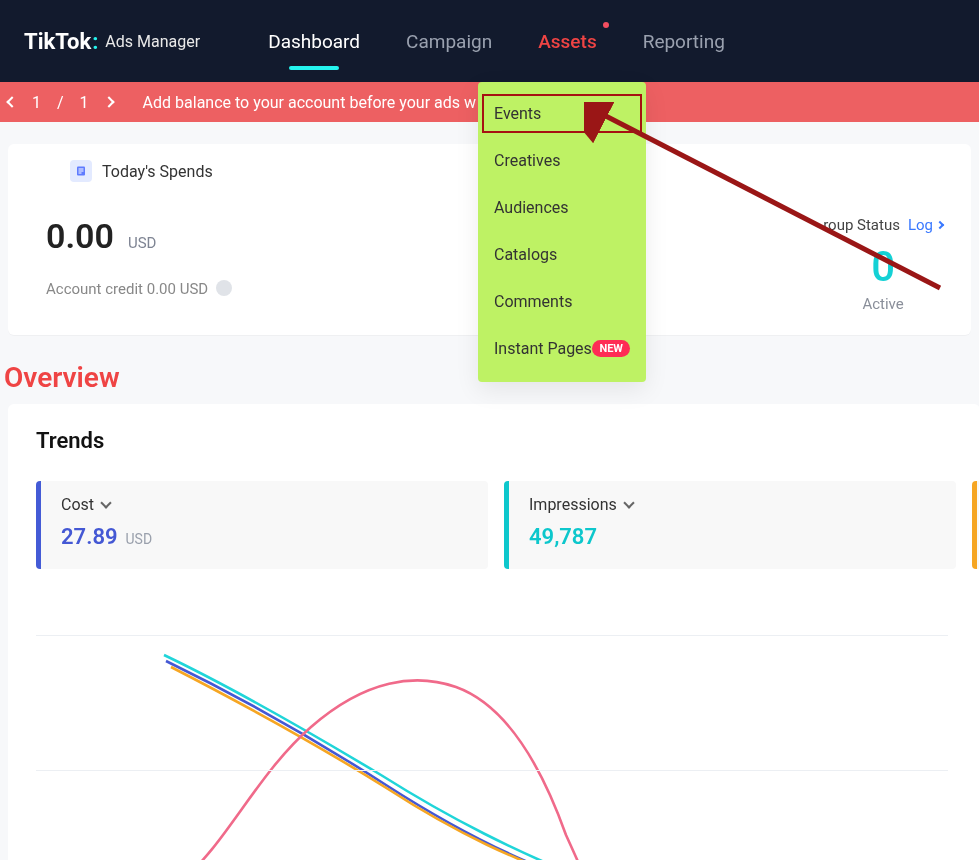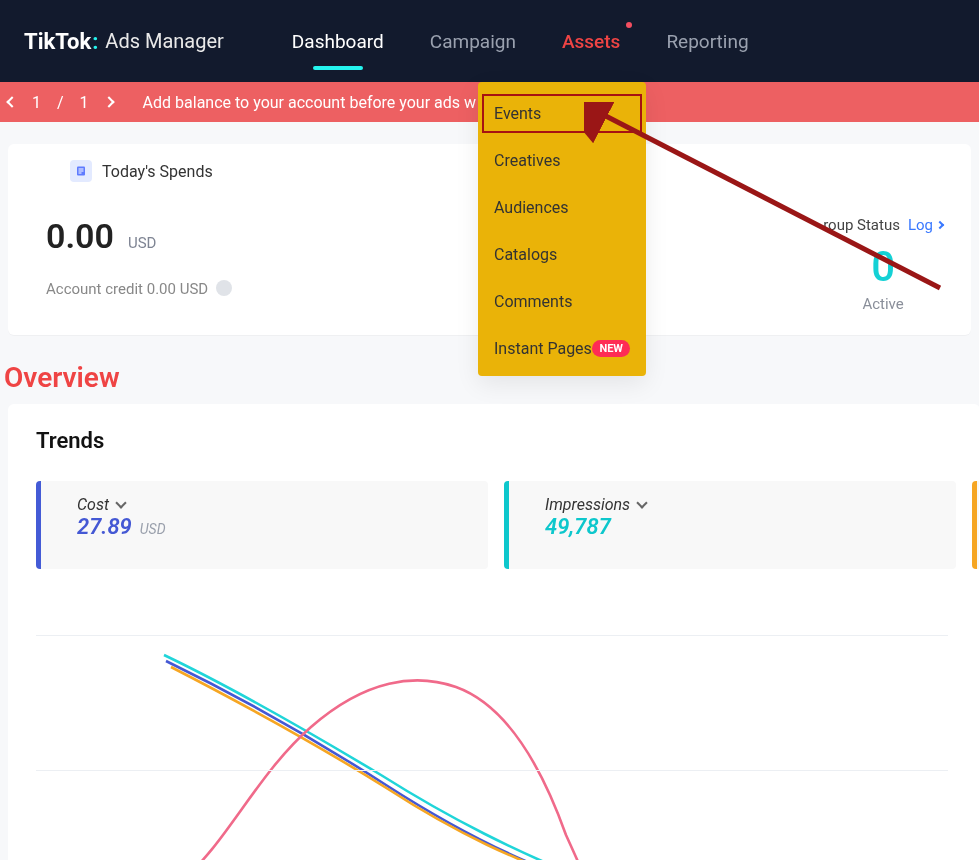--- a/index.html
+++ b/index.html
@@ -15,41 +15,41 @@
     .topnav{
       background:#121a2d;
       height:82px;
       display:flex;
       align-items:center;
       padding:0 24px;
       gap:10px;
     }
     .logo{color:#fff;font-weight:700;font-size:22px;display:flex;align-items:center;}
     .logo-dots{color:#25f4ee;font-weight:700;margin:0 3px 0 1px;letter-spacing:-2px;}
-    .logo-sub{color:#e9e9e9;font-size:20px;font-weight:400;margin-left:6px;}
+    .logo-sub{color:#e9e9e9;font-size:16px;font-weight:400;margin-left:6px;}
     .navitems{display:flex;gap:46px;margin-left:58px;align-items:center;height:100%;}
     .navitem{color:#9aa1af;font-size:19px;cursor:pointer;height:100%;display:flex;align-items:center;position:relative;}
     .navitem.active{color:#fff;font-weight:400;}
     .navitem.active::after{
       content:"";position:absolute;left:0;right:0;bottom:12px;height:4px;background:#25f4ee;border-radius:2px;width:50px;margin:auto;
     }
     .navitem.assets{color:#ef4444;font-weight:500;}
     .nav-red-dot{position:absolute;top:22px;right:-12px;width:6px;height:6px;border-radius:50%;background:#f34e60;}
     
     .alertbar{
       height:40px;background:#ed6062;color:#fff;display:flex;align-items:center;padding:0 8px;font-size:16px;
     }
     .pager{display:flex;align-items:center;gap:16px;margin-right:30px;}
     .arrow-left,.arrow-right{display:inline-block;border:solid #fff;border-width:0 2px 2px 0;padding:3px;}
     .arrow-left{transform:rotate(135deg);}
     .arrow-right{transform:rotate(-45deg);}
     
     .dropdown{
-      position:absolute;left:478px;top:82px;width:168px;background:#eab308;border-radius:4px;
-      box-shadow:0 8px 24px rgba(0,0,0,.08);z-index:20;padding:8px 0 4px;
+      position:absolute;left:478px;top:82px;width:168px;background:#bef264;border-radius:4px;
+      box-shadow:0 8px 24px rgba(0,0,0,.08);z-index:20;padding:8px 0 10px;
     }
     .dropdown-item{
       padding:14px 16px;font-size:16px;color:#333;cursor:pointer;display:flex;align-items:center;justify-content:space-between;
     }
     .dropdown-item.hl{outline:2px solid #a61212;outline-offset:-6px;}
     .new-badge{
       display:inline-block;background:#fe2c55;color:#fff;font-size:11px;font-weight:700;
       padding:2px 7px;border-radius:10px;
     }
     
@@ -77,21 +77,21 @@
     .status-lab{color:#8a8f9a;font-size:15px;margin-top:4px;}
     
     .ov-heading{font-size:28px;font-weight:600;margin:16px 0 10px 4px;color:#ef4444;}
     .trends-card{
       background:#fff;border-radius:6px;margin:0 0 0 8px;padding:24px 28px 0;width:972px;
     }
     .trends-title{font-size:22px;font-weight:600;margin-bottom:28px;}
     .metric-row{display:flex;gap:16px;}
     .metric{
       flex:0 0 452px;height:88px;background:#f8f8f8;border-radius:4px;
-      padding:14px 36px;border-left:5px solid #445bd6;display:flex;flex-direction:column;font-style:italic;
+      padding:14px 20px;border-left:5px solid #445bd6;display:flex;flex-direction:column;gap:10px;
     }
     .metric.impr{border-left-color:#0dc7cc;flex:0 0 452px;}
     .metric.clk{border-left-color:#f6a623;flex:0 0 50px;padding-left:12px;overflow:hidden;}
     .metric-head{display:flex;align-items:center;gap:8px;color:#333;font-size:16px;}
     .chev{display:inline-block;width:8px;height:8px;border:solid #666;border-width:0 2px 2px 0;transform:rotate(45deg);margin-top:-4px;}
     .metric-val{display:flex;align-items:baseline;gap:8px;}
     .v-cost{font-size:22px;font-weight:600;color:#4458d4;}
     .v-impr{font-size:22px;font-weight:600;color:#0dc7cc;}
     .u-cost{font-size:14px;color:#9aa0ac;}
     

